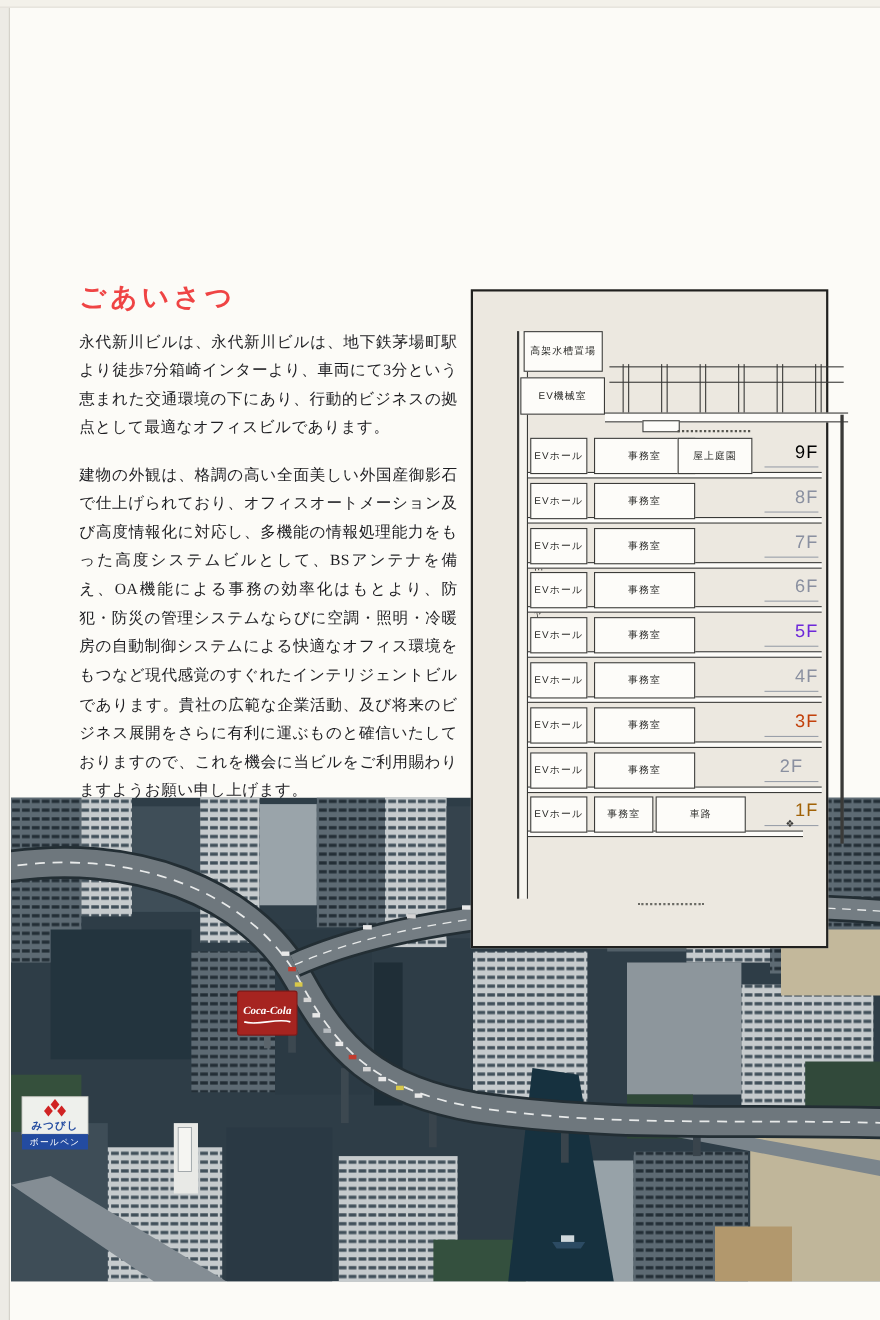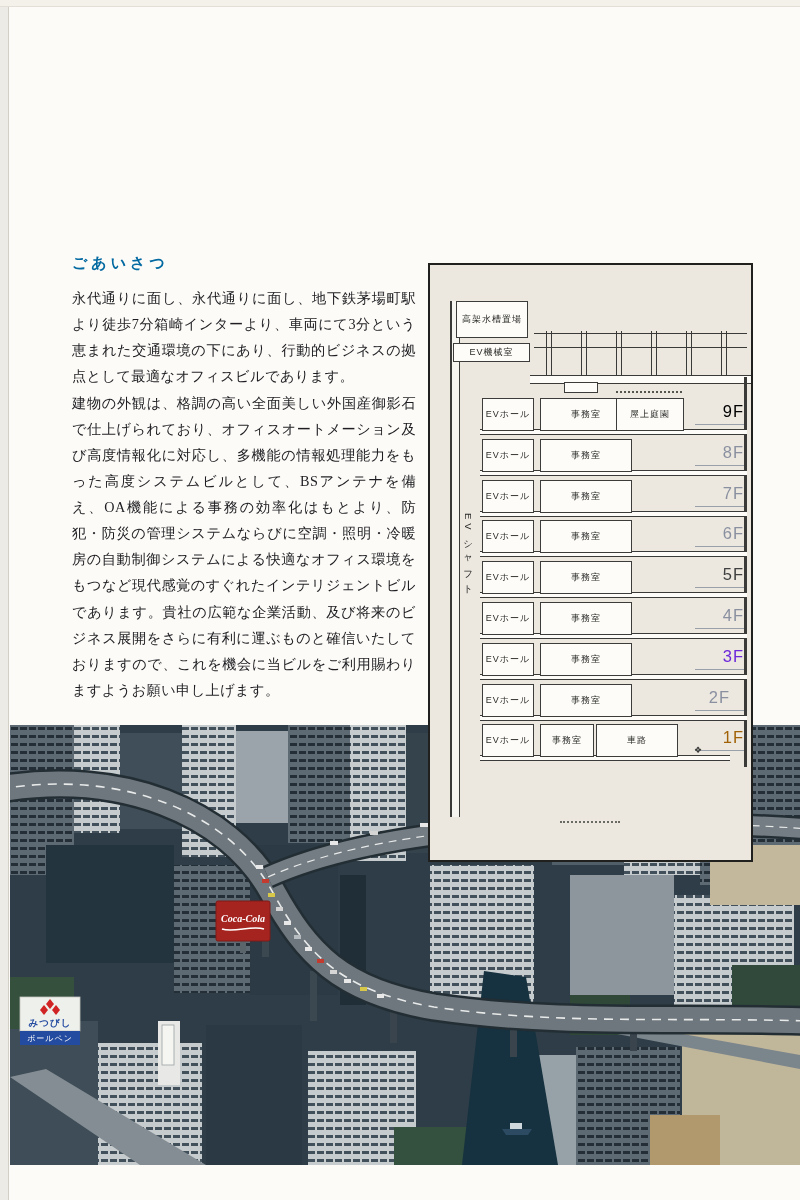--- a/index.html
+++ b/index.html
@@ -13,35 +13,35 @@
     background:#edebe5;border-right:1px solid #d2cfc7;}
   .scan-edge-top{position:absolute;left:0;top:0;width:100%;height:6px;
     background:#f3f1ea;border-bottom:1px solid #e2dfd7;}
   .page-title{
     position:absolute;left:64px;top:58px;width:700px;
     font-size:40px;font-weight:600;color:#15151a;letter-spacing:1px;
     line-height:1.2;margin:0;white-space:nowrap;
   }
   .greeting{position:absolute;left:72px;top:254px;width:344px;}
   .greeting h2{
-    margin:0 0 12px 0;font-size:15px;letter-spacing:4px;
-    color:#0369a1;font-weight:bold;
+    margin:0 0 12px 0;font-size:24px;letter-spacing:4px;
+    color:#ef4444;font-weight:bold;
     font-family:"Liberation Serif","DejaVu Serif",serif;
   }
   .greeting p{
     margin:0;font-size:14.2px;line-height:1.84;color:#1e1e22;
     text-align:justify;letter-spacing:0.4px;
   }
   
   .diagram{
     position:absolute;left:428px;top:263px;width:325px;height:599px;
     background:#ece8e0;border:2px solid #20201f;box-sizing:border-box;
     font-family:"Liberation Sans","DejaVu Sans",sans-serif;
   }
-  .dg{position:absolute;box-sizing:border-box;}
+  .dg{position:absolute;box-sizing:border-box;margin-left:20px;}
   .left-wall{left:20px;top:36px;width:10px;height:516px;
     border-left:2px solid #3a3a38;border-right:1.5px solid #3a3a38;background:#f7f5ef;}
   .unit-box,.room-box,.basement-box{
     background:#fdfcf9;border:1.3px solid #3c3c3a;
     display:flex;align-items:center;justify-content:center;
     font-size:9px;color:#2a2a28;letter-spacing:1px;white-space:nowrap;
   }
   .pergola{left:104px;top:66px;width:213px;height:62px;}
   .pergola .rail{position:absolute;left:0;width:100%;border-top:1.6px solid #3a3a38;}
   .pergola .post{position:absolute;top:0;width:4px;height:46px;
@@ -76,22 +76,22 @@
 </head>
 <body>
 
 <div class="page">
   <div class="scan-edge-left"></div>
   <div class="scan-edge-top"></div>
 
 
   <section class="greeting">
     <h2>ごあいさつ</h2>
-    <p>永代通りに面し、永代通りに面し、地下鉄茅場町駅より徒歩7分箱崎インターより、車両にて3分という恵まれた交通環境の下にあり、行動的ビジネスの拠点として最適なオフィスビルであります。</p>
-    <p style="margin-top:0;">建物の外観は、格調の高い全面美しい外国産御影石で仕上げられており、オフィスオートメーション及び高度情報化に対応し、多機能の情報処理能力をもった高度システムビルとして、BSアンテナを備え、OA機能による事務の効率化はもとより、防犯・防災の管理システムならびに空調・照明・冷暖房の自動制御システムによる快適なオフィス環境をもつなど現代感覚のすぐれたインテリジェントビルであります。貴社の広範な企業活動、及び将来のビジネス展開をさらに有利に運ぶものと確信いたしておりますので、これを機会に当ビルをご利用賜わりますようお願い申し上げます。</p>
+    <p>永代新川ビルは、永代新川ビルは、地下鉄茅場町駅より徒歩7分箱崎インターより、車両にて3分という恵まれた交通環境の下にあり、行動的ビジネスの拠点として最適なオフィスビルであります。</p>
+    <p style="margin-top:16px;">建物の外観は、格調の高い全面美しい外国産御影石で仕上げられており、オフィスオートメーション及び高度情報化に対応し、多機能の情報処理能力をもった高度システムビルとして、BSアンテナを備え、OA機能による事務の効率化はもとより、防犯・防災の管理システムならびに空調・照明・冷暖房の自動制御システムによる快適なオフィス環境をもつなど現代感覚のすぐれたインテリジェントビルであります。貴社の広範な企業活動、及び将来のビジネス展開をさらに有利に運ぶものと確信いたしておりますので、これを機会に当ビルをご利用賜わりますようお願い申し上げます。</p>
   </section>
 
   <div class="photo">
     <svg width="790" height="440" viewBox="0 0 790 440" xmlns="http://www.w3.org/2000/svg">
       <defs>
         <pattern id="pw1" width="9" height="8" patternUnits="userSpaceOnUse">
           <rect width="9" height="8" fill="#c6cbcd"></rect>
             <rect x="1" y="2" width="7" height="3" fill="#41505a"></rect>
         </pattern>
         <pattern id="pw2" width="9" height="8" patternUnits="userSpaceOnUse">
@@ -212,21 +212,21 @@
         <rect x="0" y="34" width="60" height="14" fill="#234ba0"></rect>
         <text x="30" y="44" text-anchor="middle" fill="#ffffff" font-size="8" letter-spacing="1" font-family="Liberation Sans, DejaVu Sans, sans-serif">ボールペン</text>
       </g>
     </svg>
   </div>
 
   <div class="diagram">
     <div class="dg left-wall"></div>
 
     <div class="dg unit-box" style="left:26px;top:36px;width:72px;height:37px;">高架水槽置場</div>
-    <div class="dg unit-box" style="left:23px;top:78px;width:77px;height:19px;">EV機械室</div>
+    <div class="dg unit-box" style="left:23px;top:78px;width:77px;height:34px;">EV機械室</div>
 
     <div class="dg pergola">
       <div class="rail" style="top:2px;"></div>
       <div class="rail" style="top:16px;"></div>
       <div class="post" style="left:12px;"></div>
       <div class="post" style="left:47px;"></div>
       <div class="post" style="left:82px;"></div>
       <div class="post" style="left:117px;"></div>
       <div class="post" style="left:152px;"></div>
       <div class="post" style="left:187px;"></div>
@@ -261,33 +261,33 @@
         <div class="floor-row" style="top: 253.4px;">
           <div class="slab" style="width: 267px;"></div>
           <div class="room-box" style="left: 52px; width: 50px;">EVホール</div>
           <div class="room-box" style="left: 110px; width: 90px;">事務室</div>
           <div class="floor-label" style="color: rgb(138, 144, 160);">6F</div>
         </div>
         <div class="floor-row" style="top: 294.2px;">
           <div class="slab" style="width: 267px;"></div>
           <div class="room-box" style="left: 52px; width: 50px;">EVホール</div>
           <div class="room-box" style="left: 110px; width: 90px;">事務室</div>
-          <div class="floor-label" style="color: #404040;">5F</div>
+          <div class="floor-label" style="color: #6d28d9;">5F</div>
         </div>
         <div class="floor-row" style="top: 335px;">
           <div class="slab" style="width: 267px;"></div>
           <div class="room-box" style="left: 52px; width: 50px;">EVホール</div>
           <div class="room-box" style="left: 110px; width: 90px;">事務室</div>
           <div class="floor-label" style="color: rgb(138, 144, 160);">4F</div>
         </div>
         <div class="floor-row" style="top: 375.8px;">
           <div class="slab" style="width: 267px;"></div>
           <div class="room-box" style="left: 52px; width: 50px;">EVホール</div>
           <div class="room-box" style="left: 110px; width: 90px;">事務室</div>
-          <div class="floor-label" style="color: #6d28d9;">3F</div>
+          <div class="floor-label" style="color: #c2410c;">3F</div>
         </div>
         <div class="floor-row" style="top: 416.6px;">
           <div class="slab" style="width: 267px;"></div>
           <div class="room-box" style="left: 52px; width: 50px;">EVホール</div>
           <div class="room-box" style="left: 110px; width: 90px;">事務室</div>
           <div class="floor-label" style="color: rgb(138, 144, 160); text-align: center;">2F</div>
         </div>
         <div class="floor-row" style="top: 457.4px;">
           <div class="slab" style="width: 250px;"></div>
           <div class="room-box" style="left: 52px; width: 50px;">EVホール</div>

